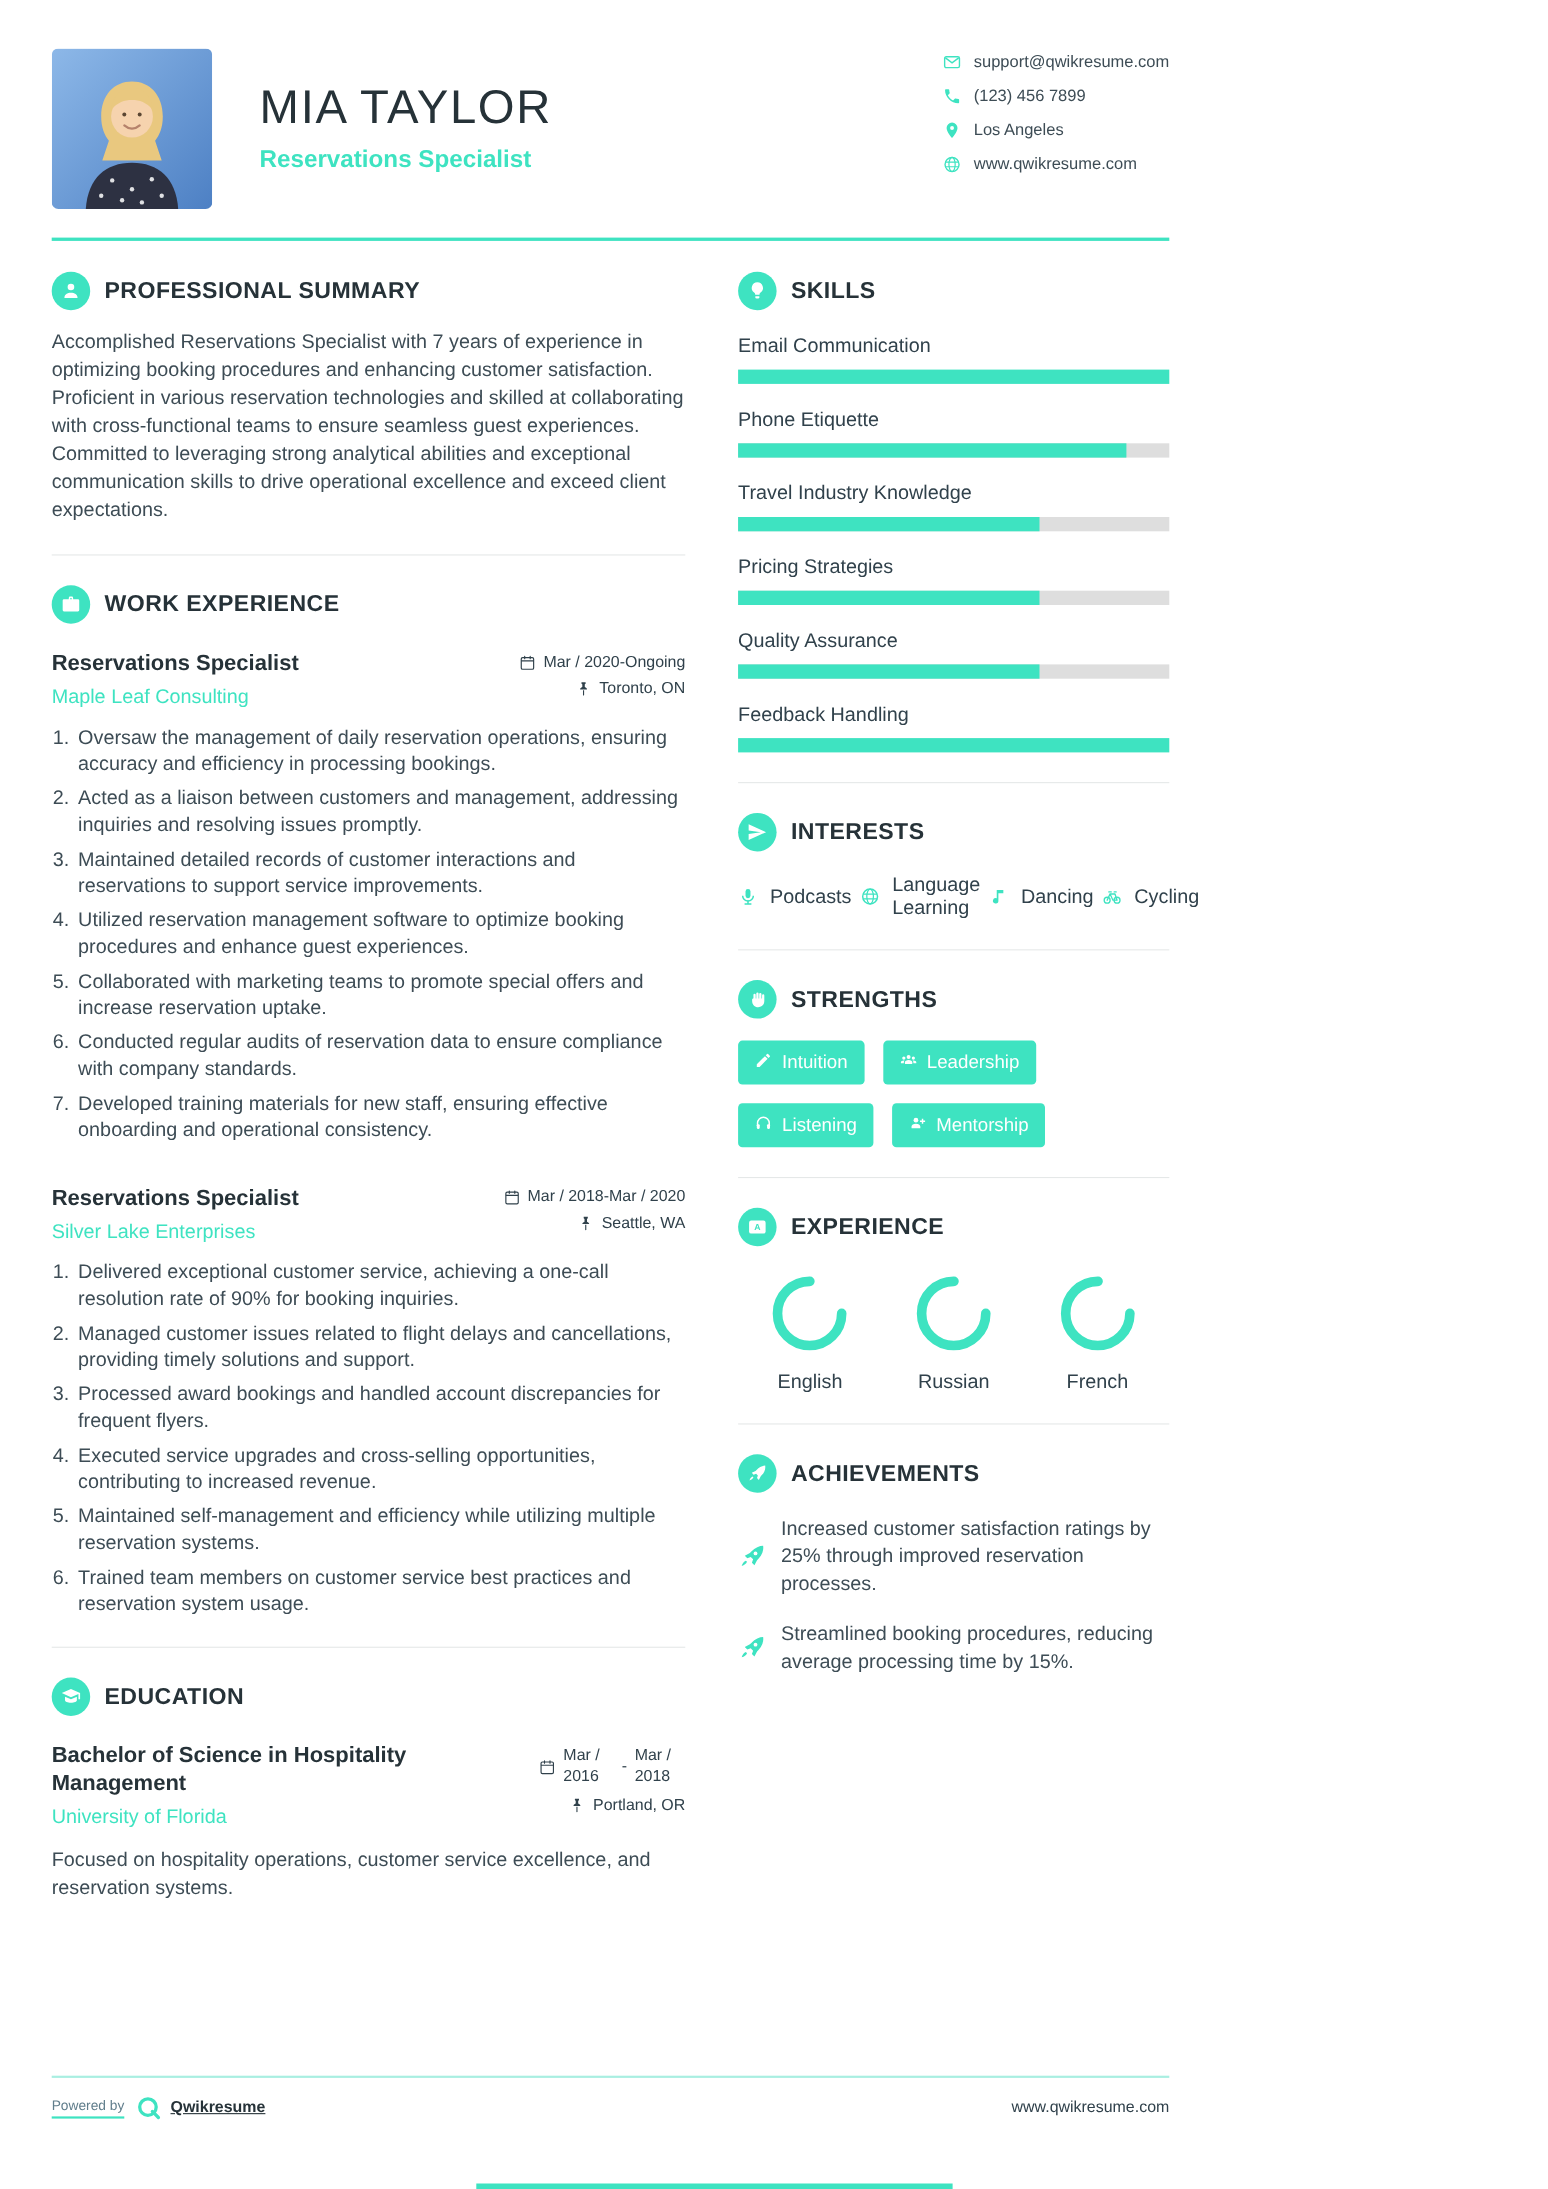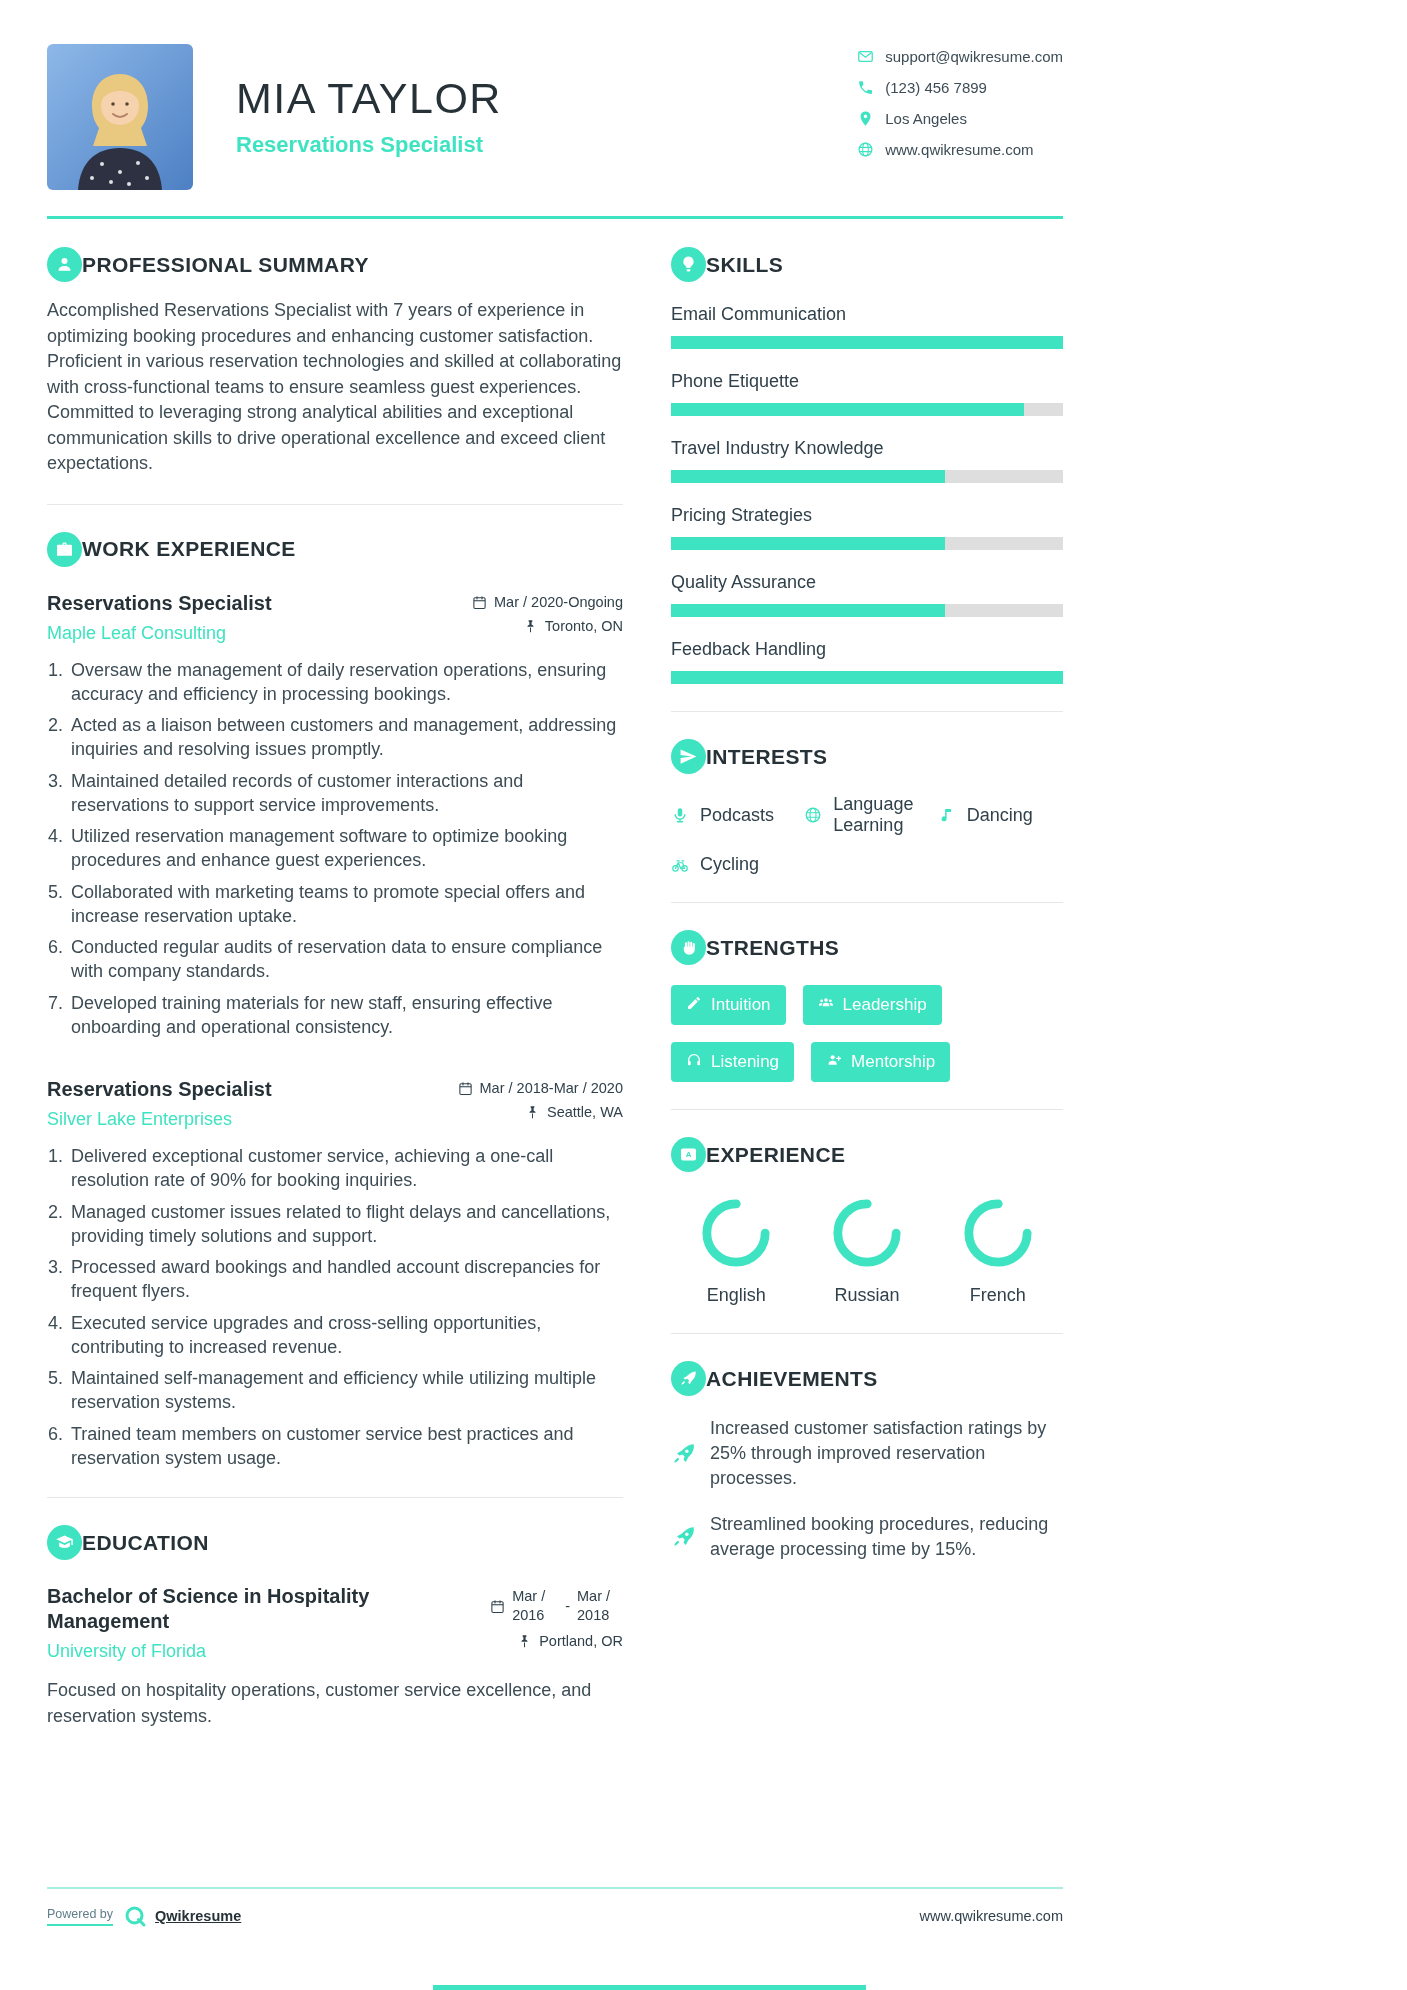--- a/index.html
+++ b/index.html
@@ -29,21 +29,21 @@
 
   .accent-rule{border:none;border-top:3px solid var(--accent);margin:26px 0 0}
 
   .columns{display:flex;gap:48px;margin-top:28px}
   .col-left{flex:0 0 576px;max-width:576px}
   .col-right{flex:0 0 392px;max-width:392px}
 
   .icon{display:inline-flex}
   .icon svg{width:100%;height:100%;display:block}
 
-  .sec-head{display:flex;align-items:center;}
+  .sec-head{display:flex;align-items:center;gap:13px}
   .sec-icon{width:35px;height:35px;border-radius:50%;background:var(--accent);color:#fff;
     display:flex;align-items:center;justify-content:center;flex:0 0 35px}
   .sec-icon .icon{width:19px;height:19px}
   h2{margin:0;font-size:21px;font-weight:bold;letter-spacing:.4px;color:var(--heading)}
 
   .summary-text{margin:16px 0 0;font-size:18px;line-height:1.42}
   .divider{border-top:1px solid #e5e8e8;margin:27px 0}
 
   .job{margin-top:24px}
   .job + .job{margin-top:38px}
@@ -59,21 +59,21 @@
 
   .date-col{width:46px;line-height:1.3}
   .dash{line-height:1.3}
   .edu-desc{margin-top:16px;font-size:18px;line-height:1.42}
 
   .skill{margin-top:22px}
   .skill-name{font-size:18px;color:#30414b}
   .skill-bar{margin-top:11px;height:13px;background:var(--track)}
   .skill-fill{height:100%;background:var(--accent)}
 
-  .interests-grid{margin-top:20px;display:grid;grid-template-columns:1fr 1fr 1fr;row-gap:18px;column-gap:8px}
+  .interests-grid{margin-top:20px;display:grid;grid-template-columns:1fr 1fr 1fr 1fr;row-gap:18px;column-gap:8px}
   .interest{display:flex;align-items:center;gap:11px;font-size:18px;color:#30414b}
   .interest .icon{width:18px;height:18px;color:var(--accent);flex:0 0 18px}
 
   .pills{margin-top:20px;display:flex;flex-wrap:wrap;gap:17px}
   .pill{display:inline-flex;align-items:flex-start;gap:9px;background:var(--accent);color:#fff;
     font-size:17px;padding:10px 15px;border-radius:4px}
   .pill .icon{width:16px;height:16px}
 
   .langs{margin-top:26px;display:grid;grid-template-columns:repeat(3,1fr);justify-items:center}
   .lang{display:flex;flex-direction:column;align-items:center}

